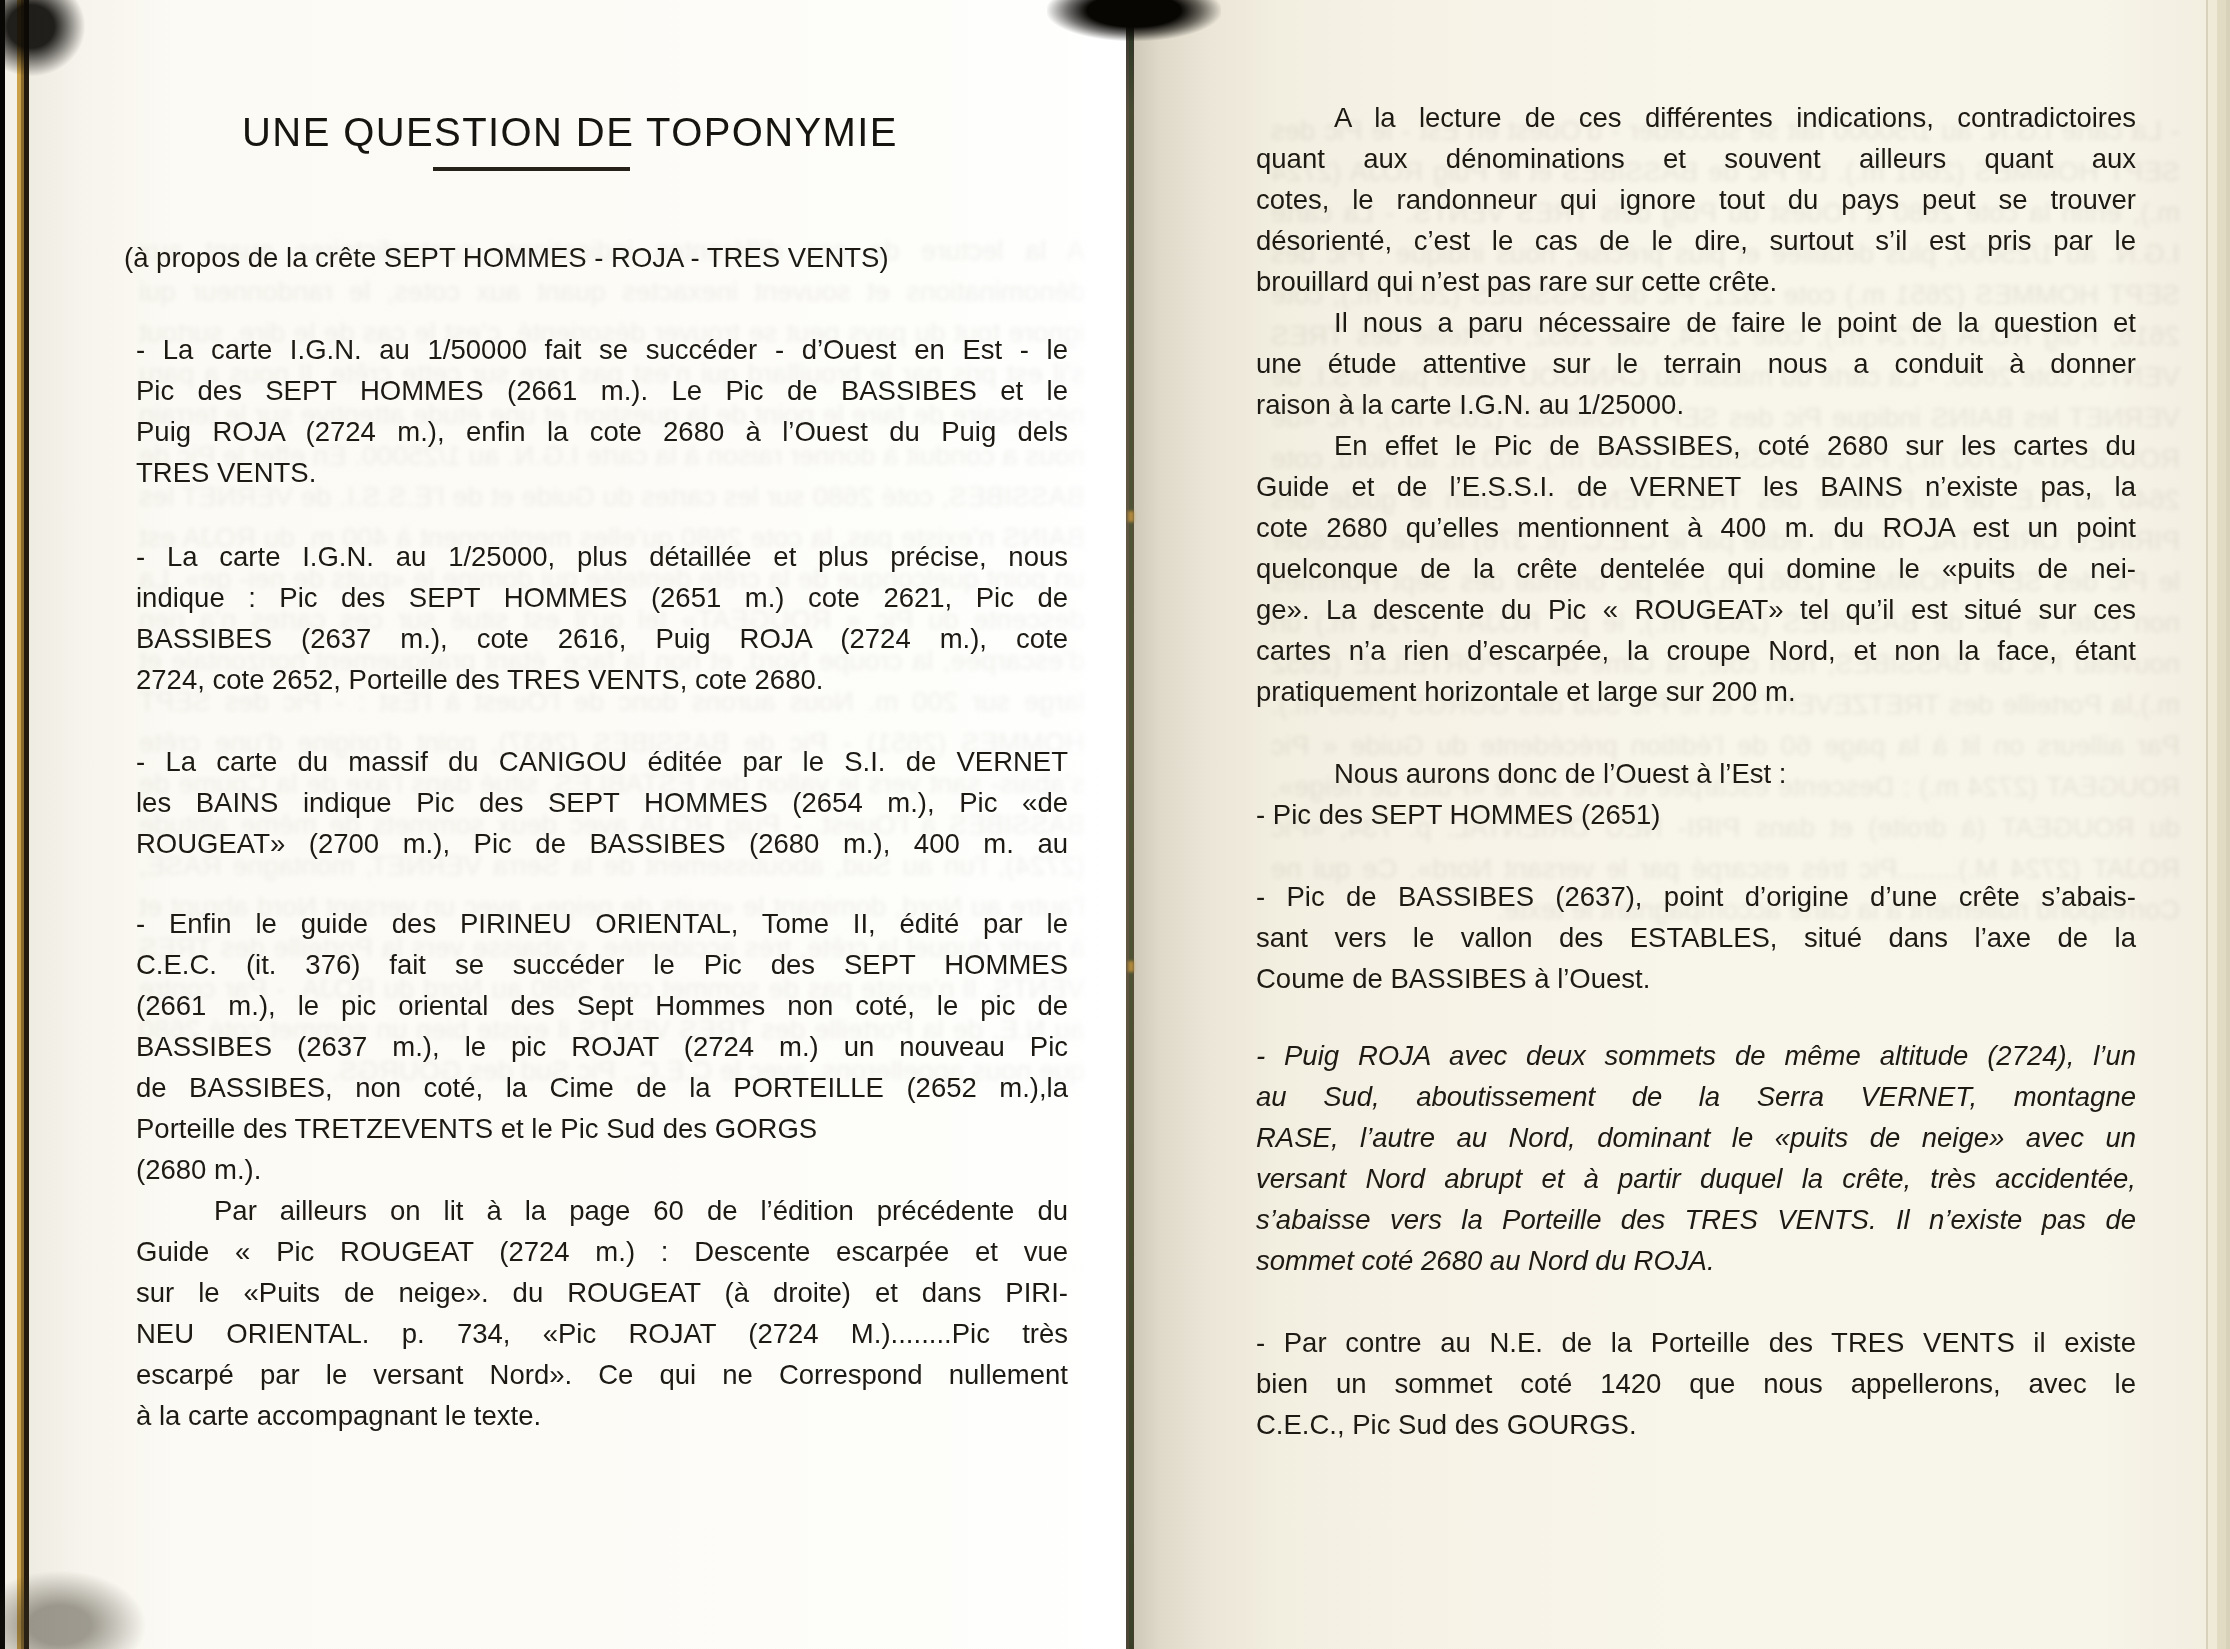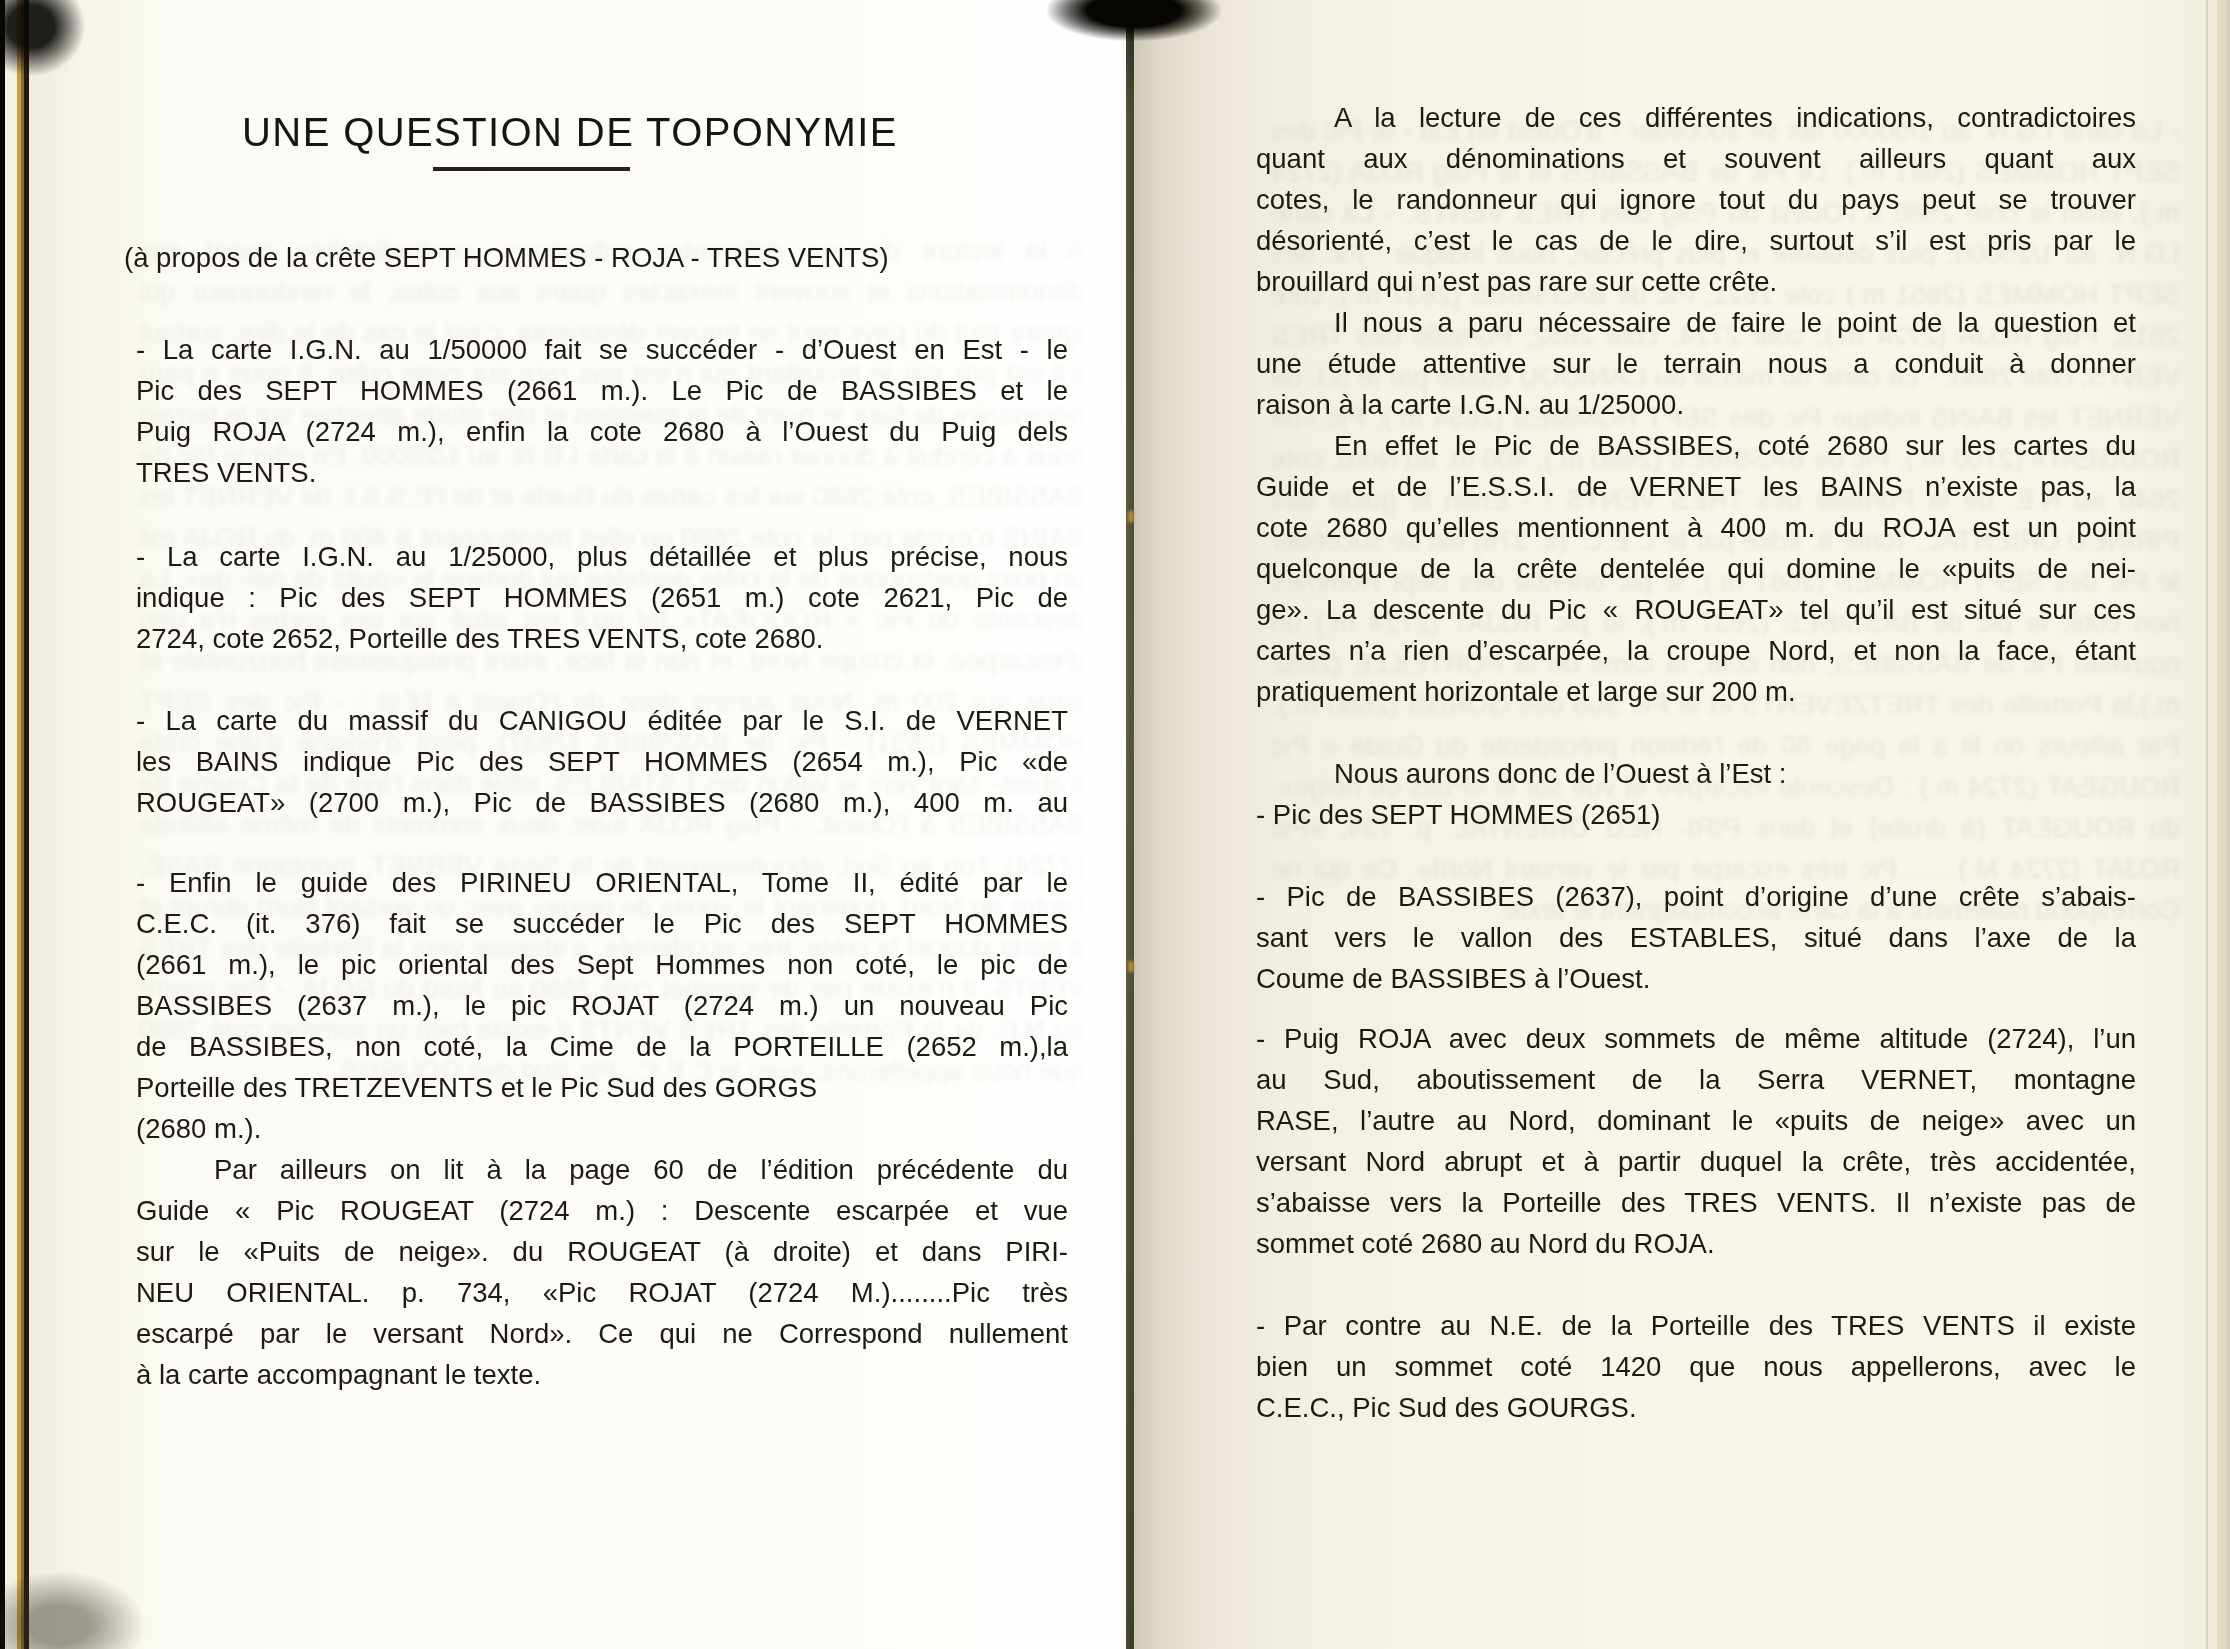--- a/index.html
+++ b/index.html
@@ -106,20 +106,21 @@
     <div>
         <div class="para" style="margin-top: 51px;">
           <div class="line">- La carte I.G.N. au 1/50000 fait se succéder - d’Ouest en Est - le</div>
           <div class="line">Pic des SEPT HOMMES (2661 m.). Le Pic de BASSIBES et le</div>
           <div class="line">Puig ROJA (2724 m.), enfin la cote 2680 à l’Ouest du Puig dels</div>
           <div class="line rag">TRES VENTS.</div>
         </div>
         <div class="para" style="margin-top: 43px;">
           <div class="line">- La carte I.G.N. au 1/25000, plus détaillée et plus précise, nous</div>
           <div class="line">indique : Pic des SEPT HOMMES (2651 m.) cote 2621, Pic de</div>
+          <div class="line">BASSIBES (2637 m.), cote 2616, Puig ROJA (2724 m.), cote</div>
           <div class="line rag">2724, cote 2652, Porteille des TRES VENTS, cote 2680.</div>
         </div>
         <div class="para" style="margin-top: 41px;">
           <div class="line">- La carte du massif du CANIGOU éditée par le S.I. de VERNET</div>
           <div class="line">les BAINS indique Pic des SEPT HOMMES (2654 m.), Pic «de</div>
           <div class="line">ROUGEAT» (2700 m.), Pic de BASSIBES (2680 m.), 400 m. au</div>
         </div>
         <div class="para" style="margin-top: 39px;">
           <div class="line">- Enfin le guide des PIRINEU ORIENTAL, Tome II, édité par le</div>
           <div class="line">C.E.C. (it. 376) fait se succéder le Pic des SEPT HOMMES</div>
@@ -168,21 +169,21 @@
           <div class="line rag ind">Nous aurons donc de l’Ouest à l’Est :</div>
         </div>
         <div class="para">
           <div class="line rag">- Pic des SEPT HOMMES (2651)</div>
         </div>
         <div class="para" style="margin-top: 41px;">
           <div class="line">- Pic de BASSIBES (2637), point d’origine d’une crête s’abais-</div>
           <div class="line">sant vers le vallon des ESTABLES, situé dans l’axe de la</div>
           <div class="line rag">Coume de BASSIBES à l’Ouest.</div>
         </div>
-        <div class="para" style="margin-top: 19px;">
+        <div class="para" style="margin-top: 36px; font-style: italic;">
           <div class="line">- Puig ROJA avec deux sommets de même altitude (2724), l’un</div>
           <div class="line">au Sud, aboutissement de la Serra VERNET, montagne</div>
           <div class="line">RASE, l’autre au Nord, dominant le «puits de neige» avec un</div>
           <div class="line">versant Nord abrupt et à partir duquel la crête, très accidentée,</div>
           <div class="line">s’abaisse vers la Porteille des TRES VENTS. Il n’existe pas de</div>
           <div class="line rag">sommet coté 2680 au Nord du ROJA.</div>
         </div>
         <div class="para" style="margin-top: 41px;">
           <div class="line">- Par contre au N.E. de la Porteille des TRES VENTS il existe</div>
           <div class="line">bien un sommet coté 1420 que nous appellerons, avec le</div>

